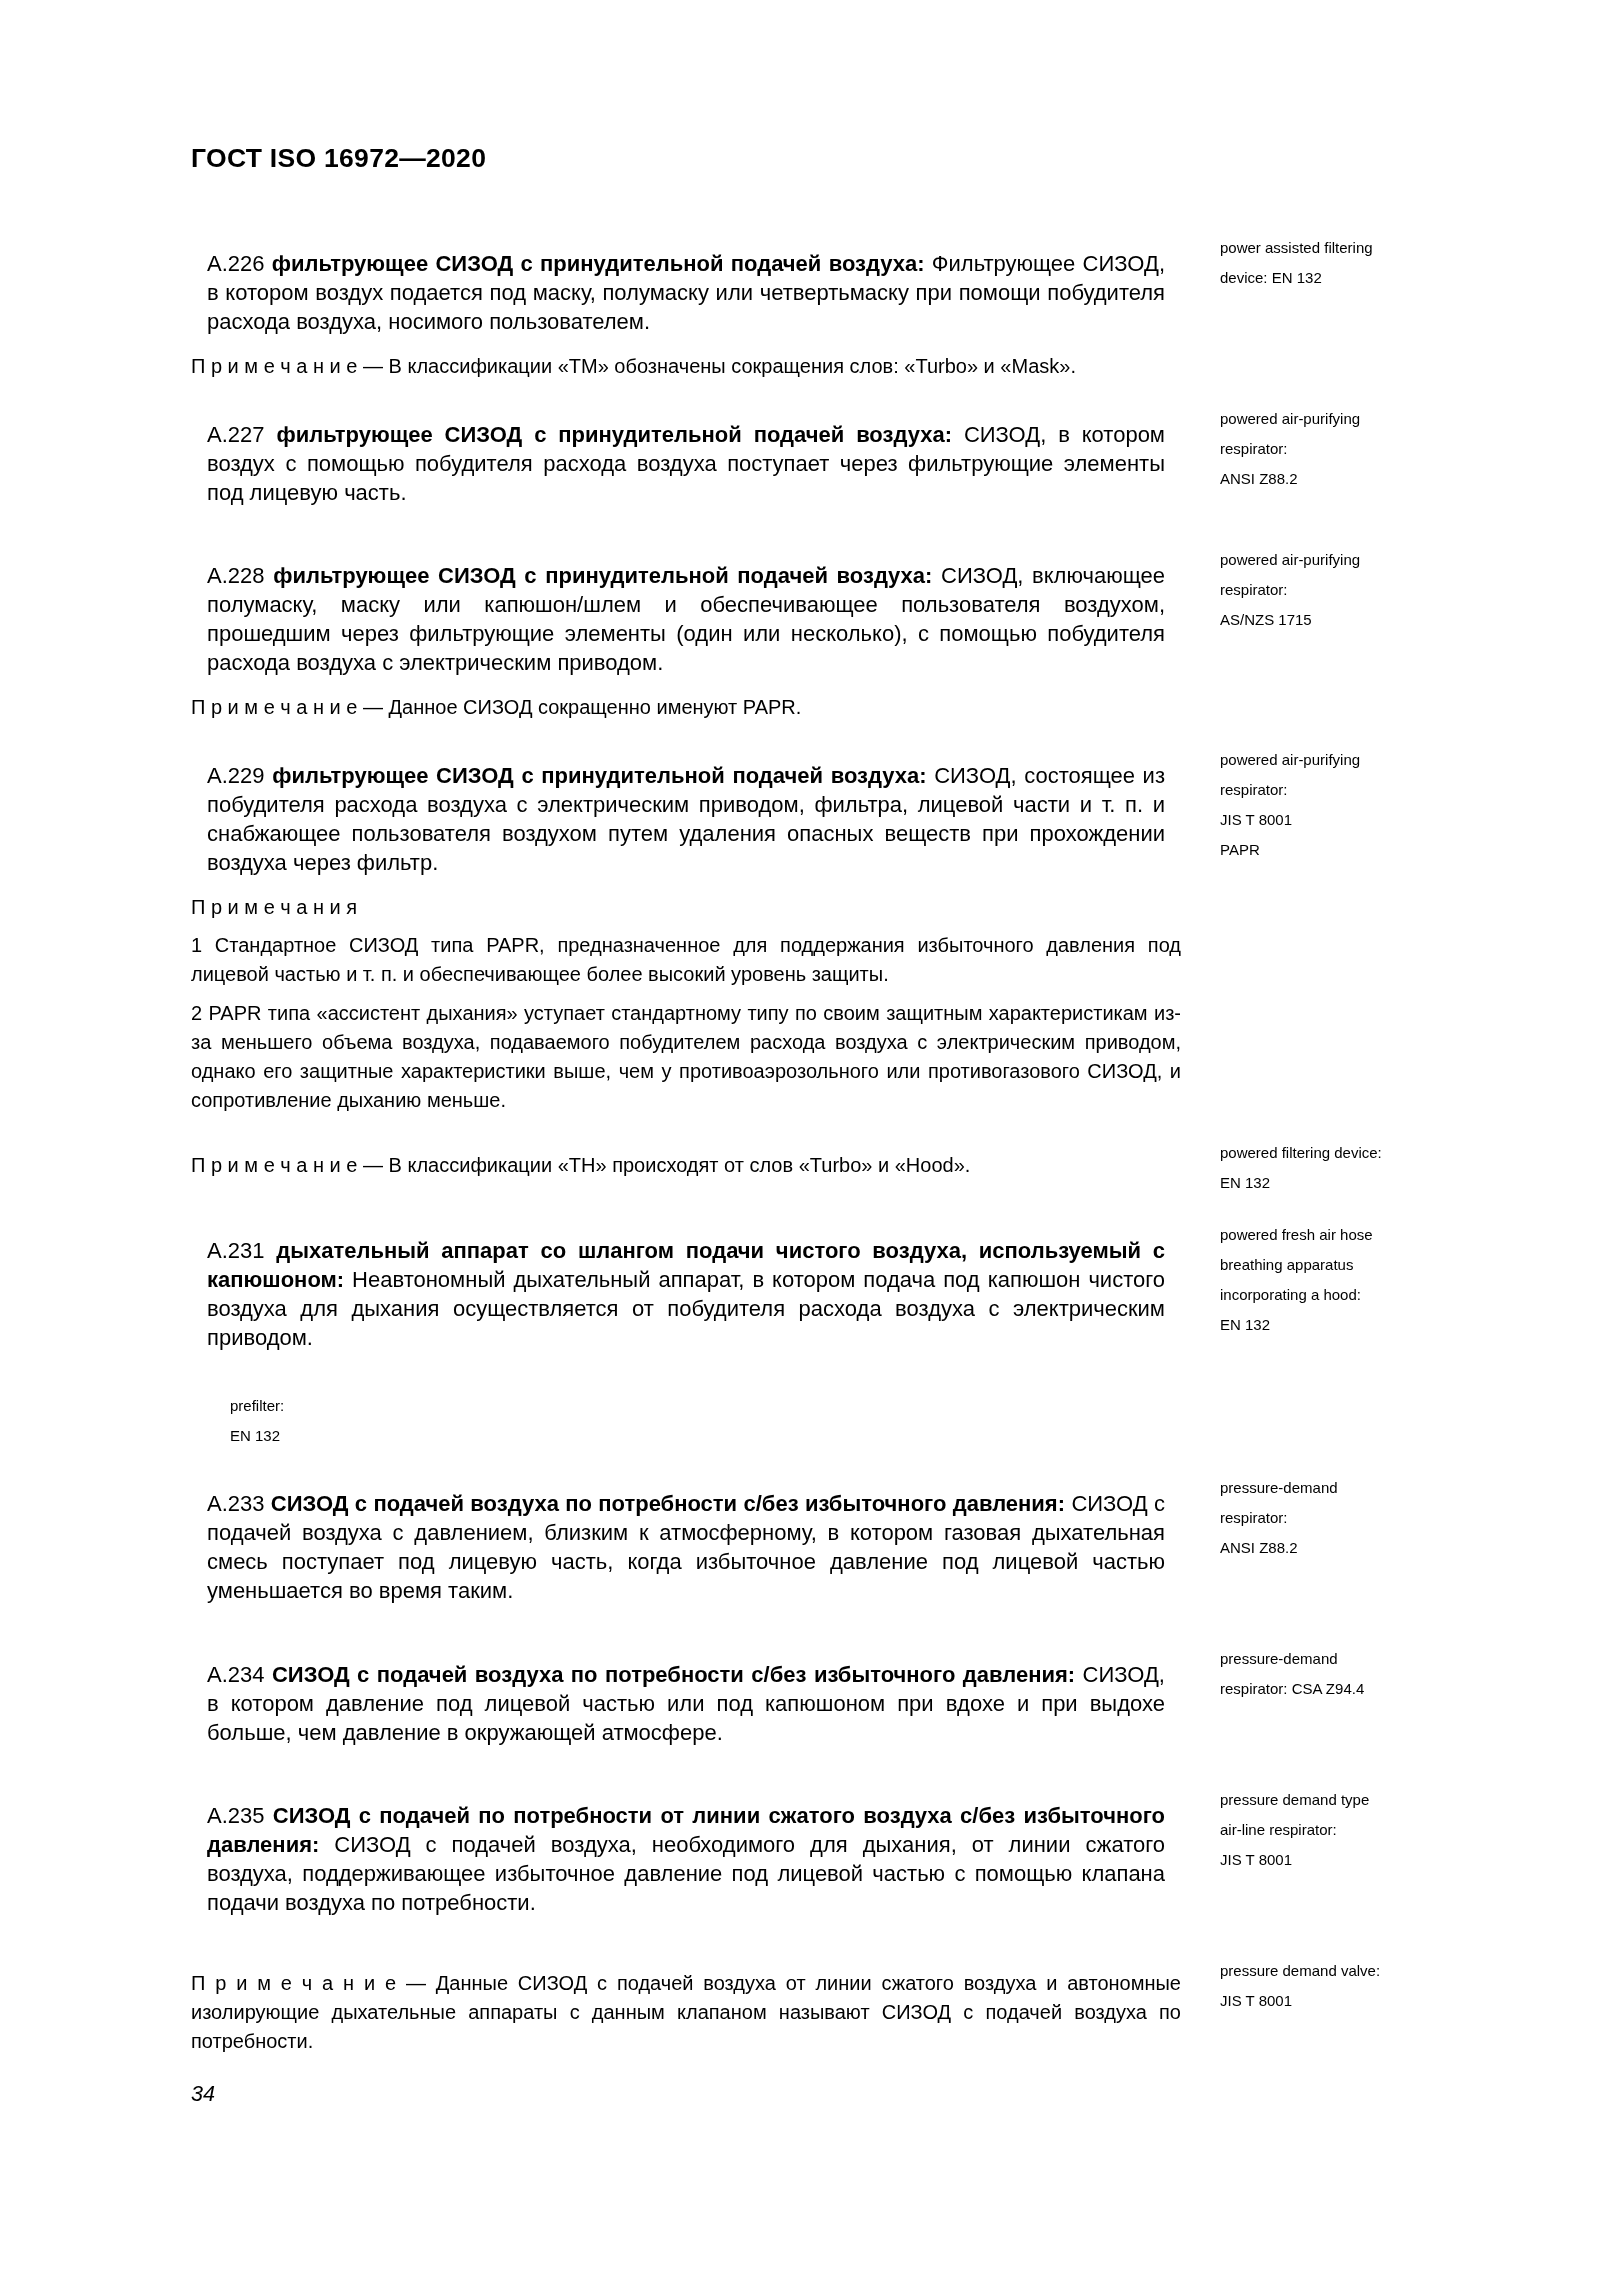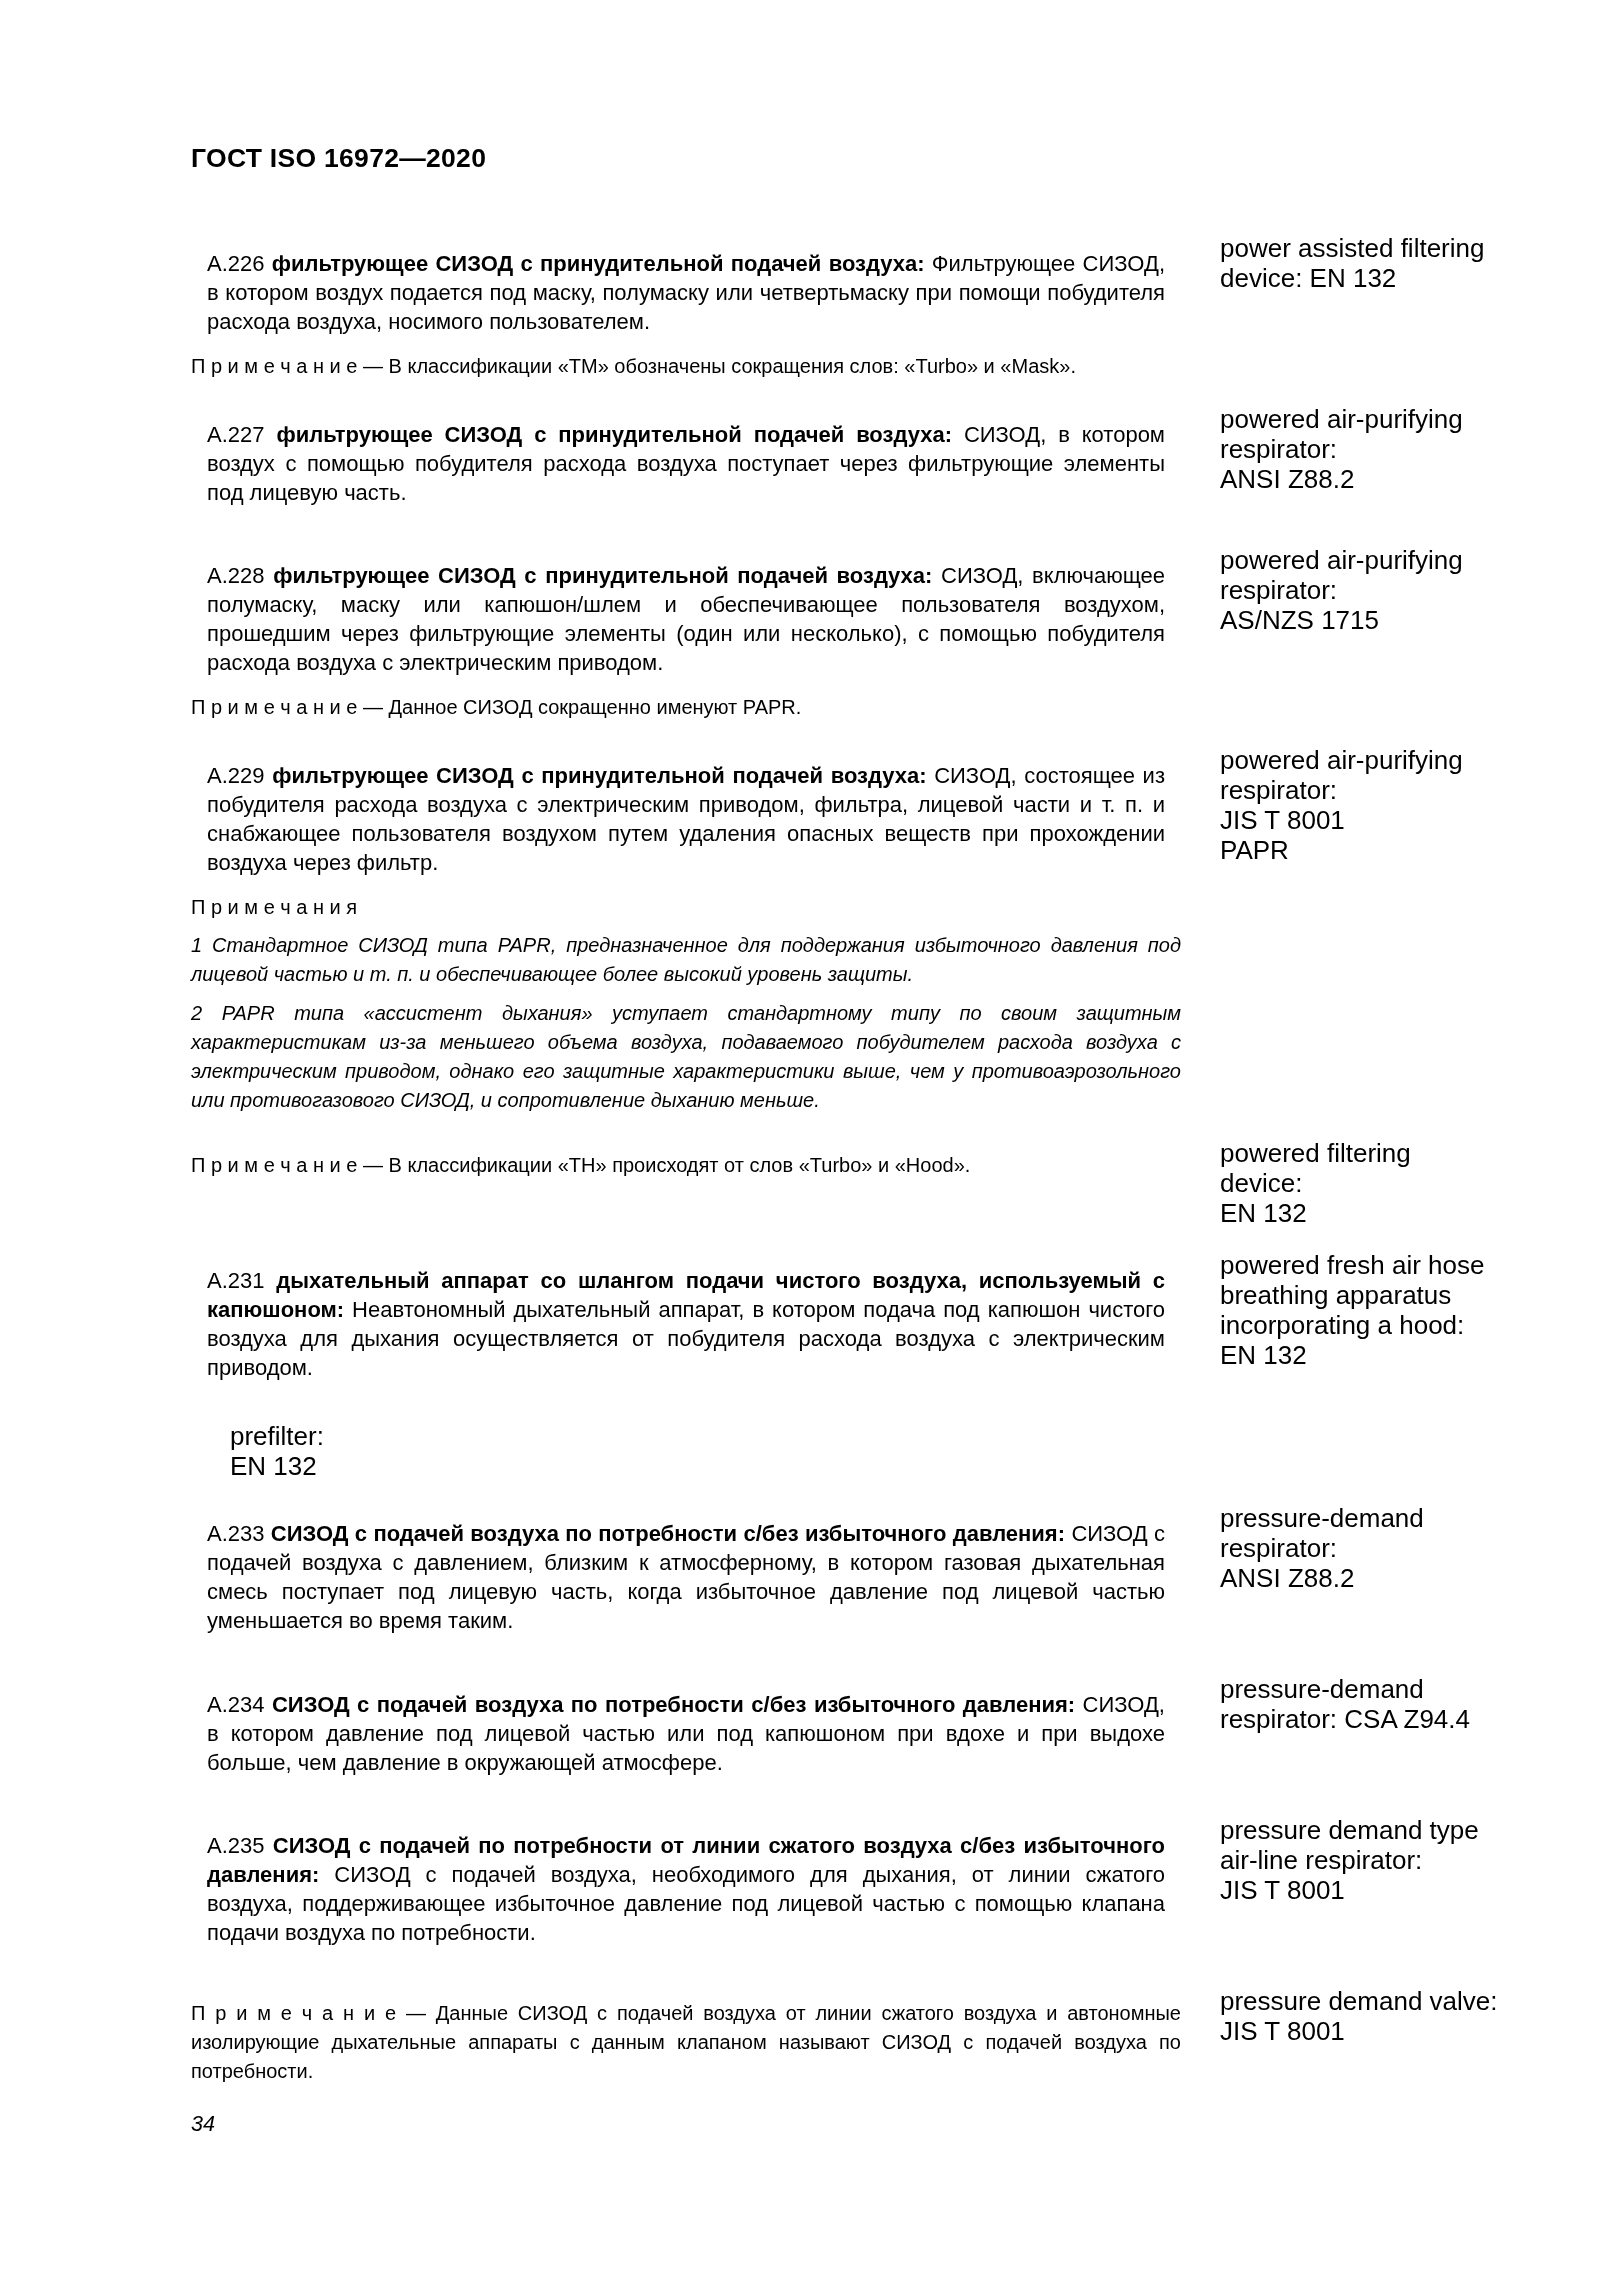--- a/index.html
+++ b/index.html
@@ -33,21 +33,21 @@
     margin-bottom: 22.5px;
   }
   .entry-left {
     width: 990px;
     flex: 0 0 990px;
   }
   .entry-right {
     flex: 0 0 279px;
     width: 279px;
     margin-left: 39px;
-    font-size: 26px;
+    font-size: 15px;
     line-height: 30px;
     white-space: pre-line;
     text-align: left;
   }
   .def {
     margin: 16px;
     font-size: 22px;
     line-height: 29px;
     text-align: justify;
   }
@@ -58,21 +58,20 @@
     line-height: 29px;
     text-align: justify;
   }
   .notes-title {
     margin: 15px 0 0 0;
     font-size: 20px;
     line-height: 29px;
   }
   .note-item {
     margin-top: 9.8px;
-    font-style: italic;
   }
   .page-number {
     font-size: 21.6px;
     line-height: 29px;
     margin: 3.9px 0 0 0;
     font-style: italic;
   }
 </style>
 </head>
 <body>

